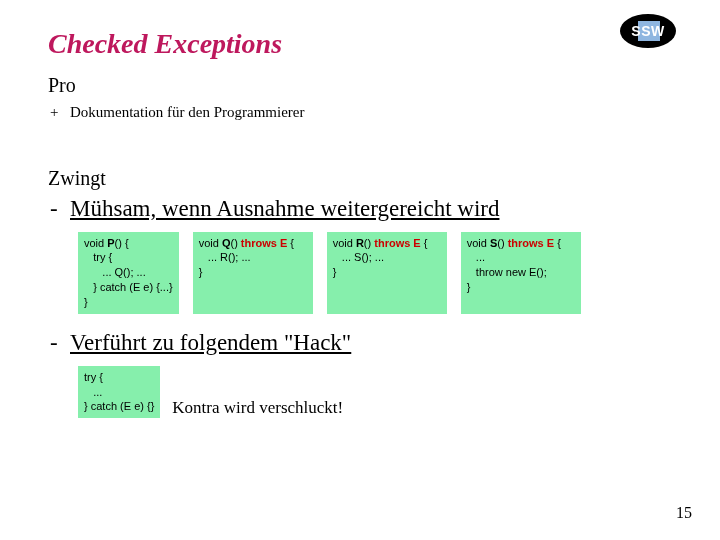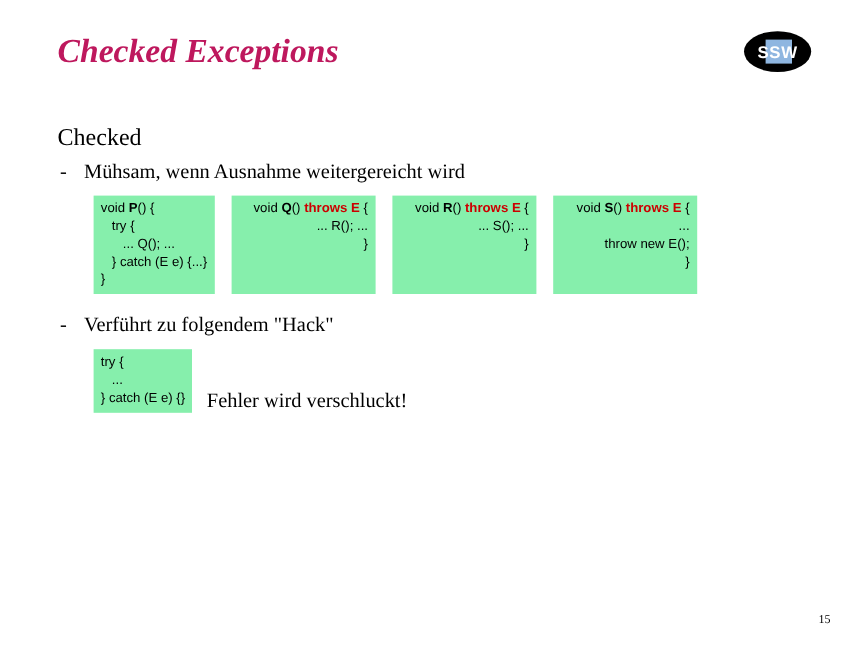--- a/index.html
+++ b/index.html
@@ -20,21 +20,21 @@
     position: relative;
   }
   .title {
     font-size: 28px;
     font-style: italic;
     color: #be185d;
     margin: 0 0 14px 0;
   }
   .logo {
     position: absolute;
-    top: 26px;
+    top: 14px;
     right: 44px;
     width: 56px;
     height: 34px;
   }
   .logo .oval {
     width: 56px;
     height: 34px;
     background: #000;
     border-radius: 50% / 50%;
     display: flex;
@@ -72,24 +72,25 @@
     line-height: 1.3;
     padding-left: 22px;
     position: relative;
   }
   .plus-list li::before {
     content: "+";
     position: absolute;
     left: 2px;
   }
   .con-item {
-    font-size: 17px;
+    font-size: 23px;
     padding-left: 22px;
     position: relative;
     margin: 6px 0 10px 0;
+    text-decoration: underline;
   }
   .con-item::before {
     content: "-";
     position: absolute;
     left: 2px;
   }
   .code-row {
     display: flex;
     gap: 14px;
     margin-left: 30px;
@@ -99,58 +100,60 @@
     background: #86efac;
     font-family: Arial, Helvetica, sans-serif;
     font-size: 11px;
     line-height: 1.35;
     padding: 4px 6px;
     white-space: pre;
     box-sizing: border-box;
   }
   .code-box .fn { font-weight: bold; }
   .code-box .throws { font-weight: bold; color: #cc0000; }
-  .code-box.small { min-width: 120px; text-align: right; }
+  .code-box.small { min-width: 120px; }
   .hack-row {
     display: flex;
     align-items: flex-end;
     gap: 12px;
     margin-left: 30px;
   }
   .err-text {
     font-size: 17px;
   }
   .pagenum {
     position: absolute;
     right: 28px;
     bottom: 18px;
-    font-size: 10px;
+    font-size: 16px;
   }
   .gap-small { height: 22px; }
 </style>
 </head>
 <body>
 
 <div class="slide">
 
   <div class="logo">
     <div class="oval">
       <div class="chip"></div>
       <span class="txt">SSW</span>
     </div>
   </div>
 
   <h1 class="title">Checked Exceptions</h1>
 
+  <div class="section-h">Pro</div>
   <ul class="plus-list">
+    <li>Dokumentation für den Programmierer</li>
   </ul>
 
   <div class="gap-small"></div>
 
-  <div class="section-h">Checked</div>
+  <div class="section-h">Zwingt</div>
 
   <div class="con-item">Mühsam, wenn Ausnahme weitergereicht wird</div>
 
   <div class="code-row">
     <div class="code-box"><span>void </span><span class="fn">P</span><span>() {</span>
 <span>   try {
       ... Q(); ...
    } catch (E e) {...}
 }</span></div>
 
@@ -167,17 +170,17 @@
    throw new E();
 }</span></div>
   </div>
 
   <div class="con-item">Verführt zu folgendem "Hack"</div>
 
   <div class="hack-row">
     <div class="code-box">try {
    ...
 } catch (E e) {}</div>
-    <div class="err-text">Fehler wird verschluckt!</div>
+    <div class="err-text">Kontra wird verschluckt!</div>
   </div>
 
   <div class="pagenum">15</div>
 </div>
 
 </body></html>

